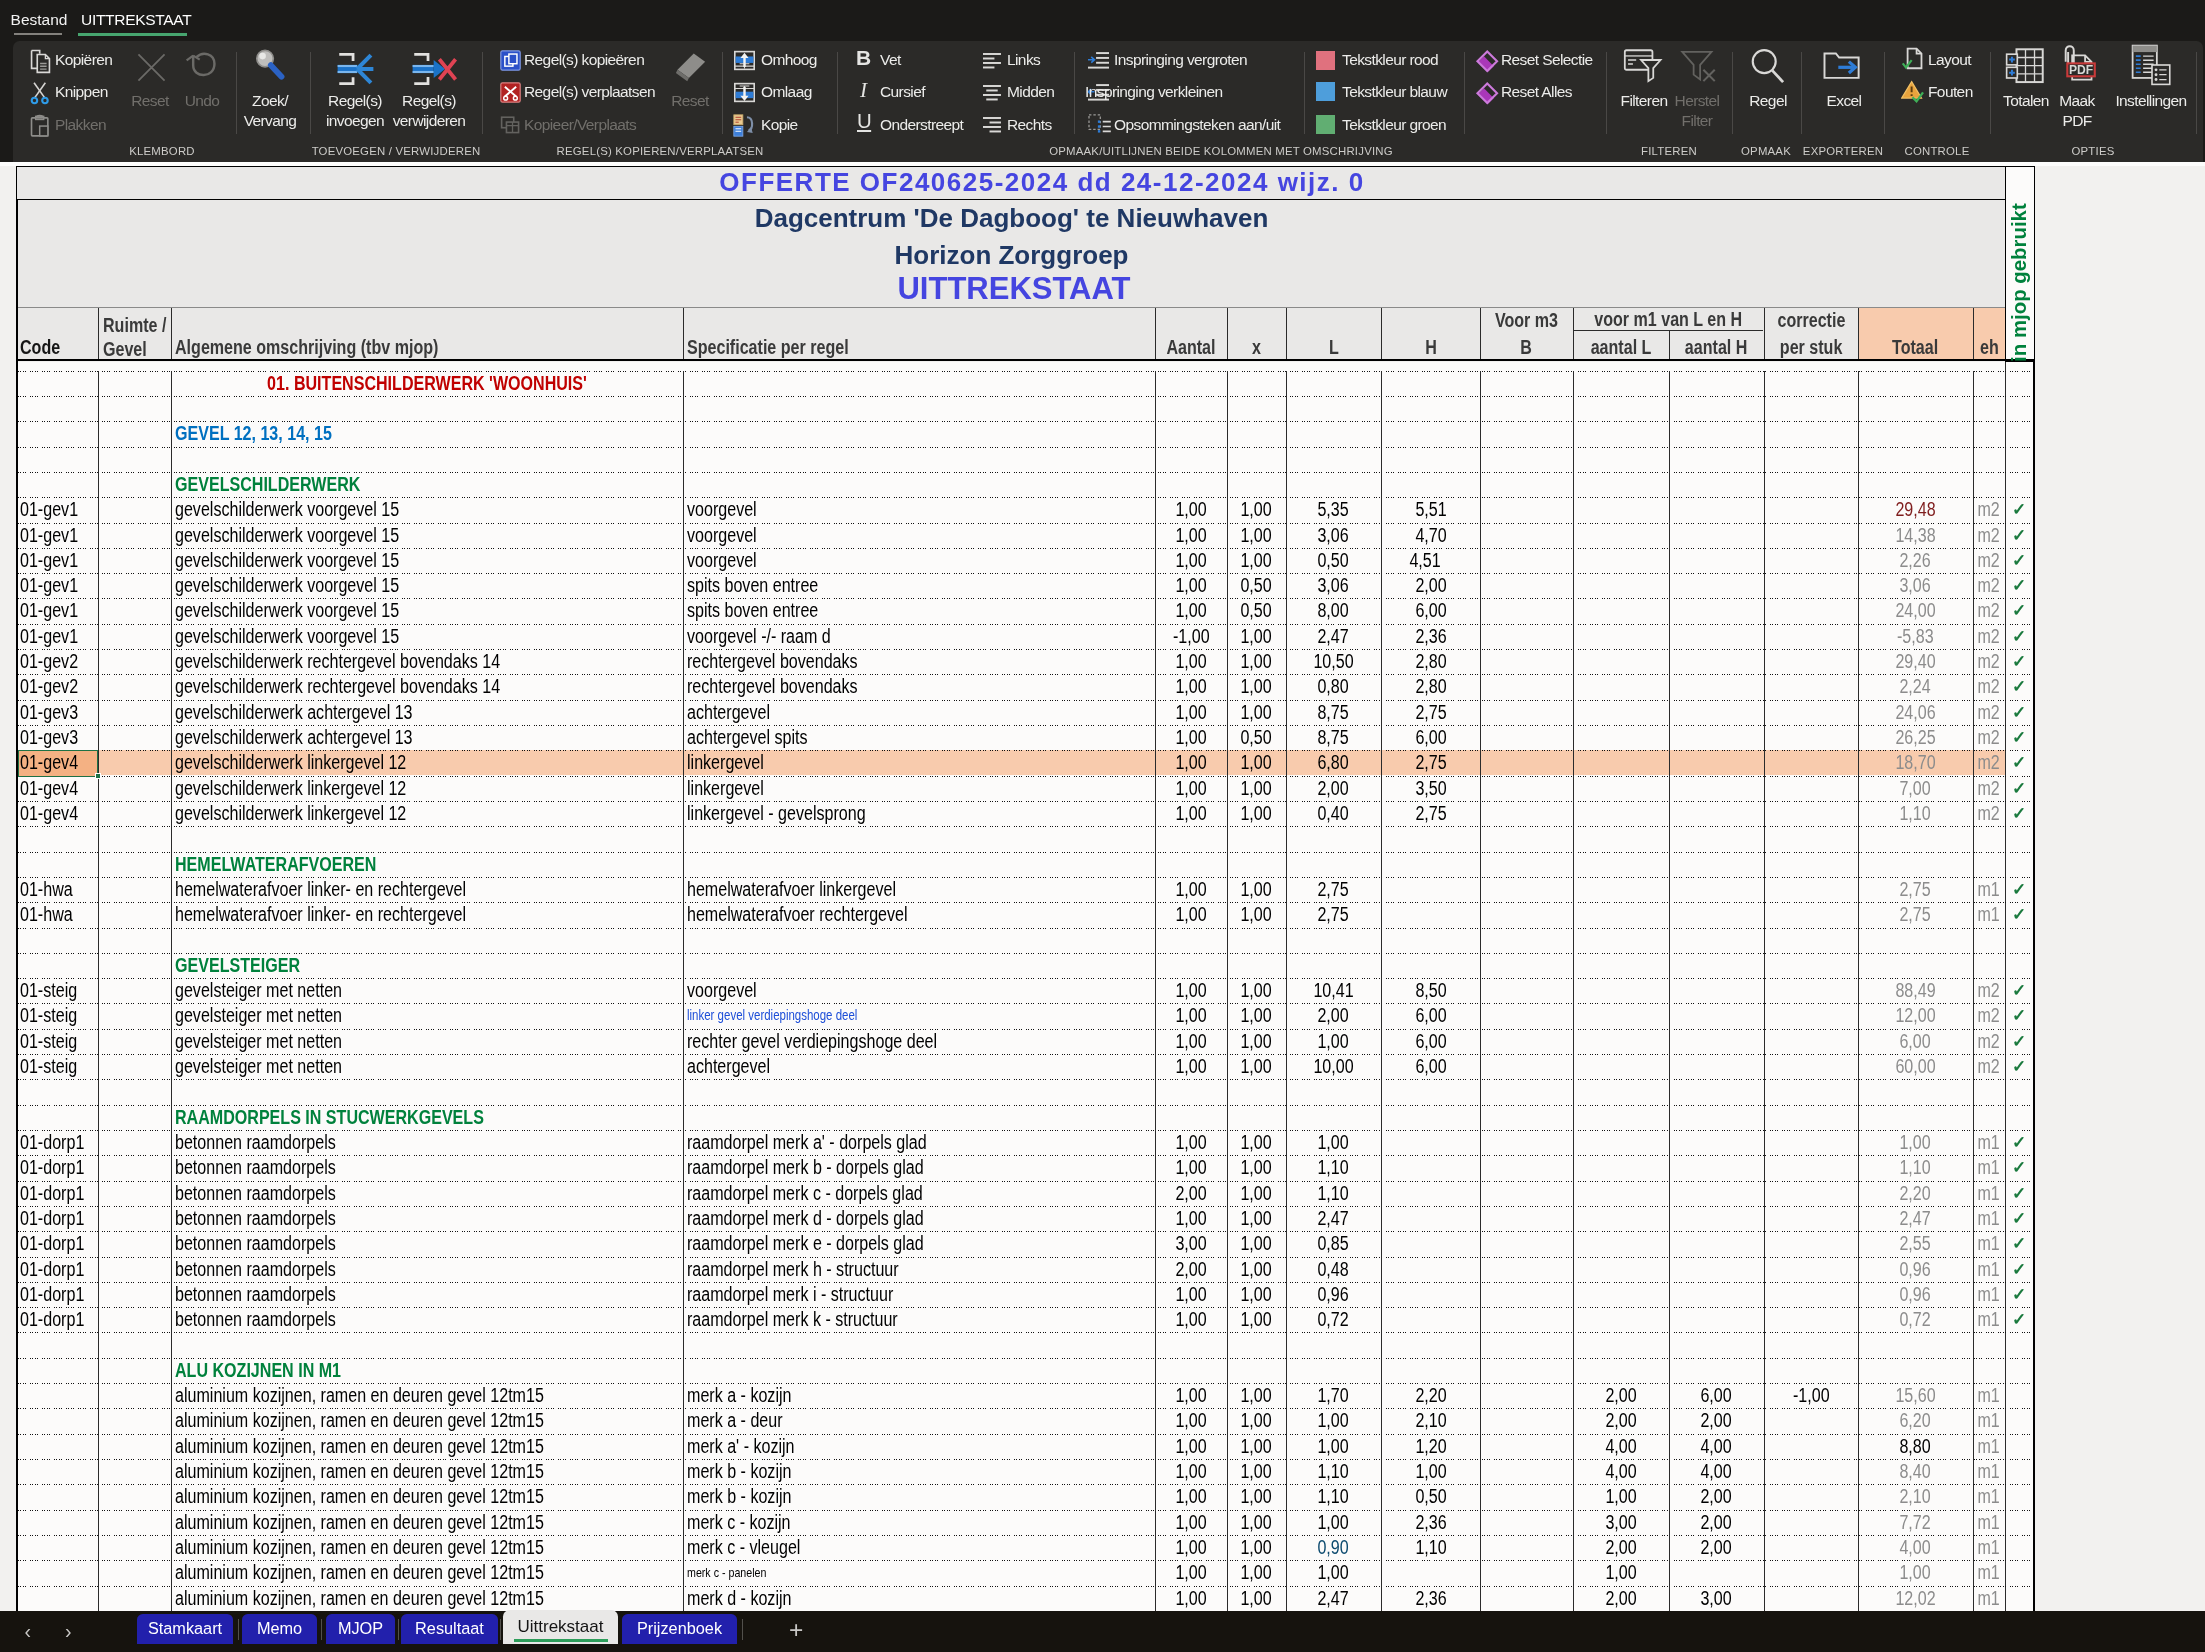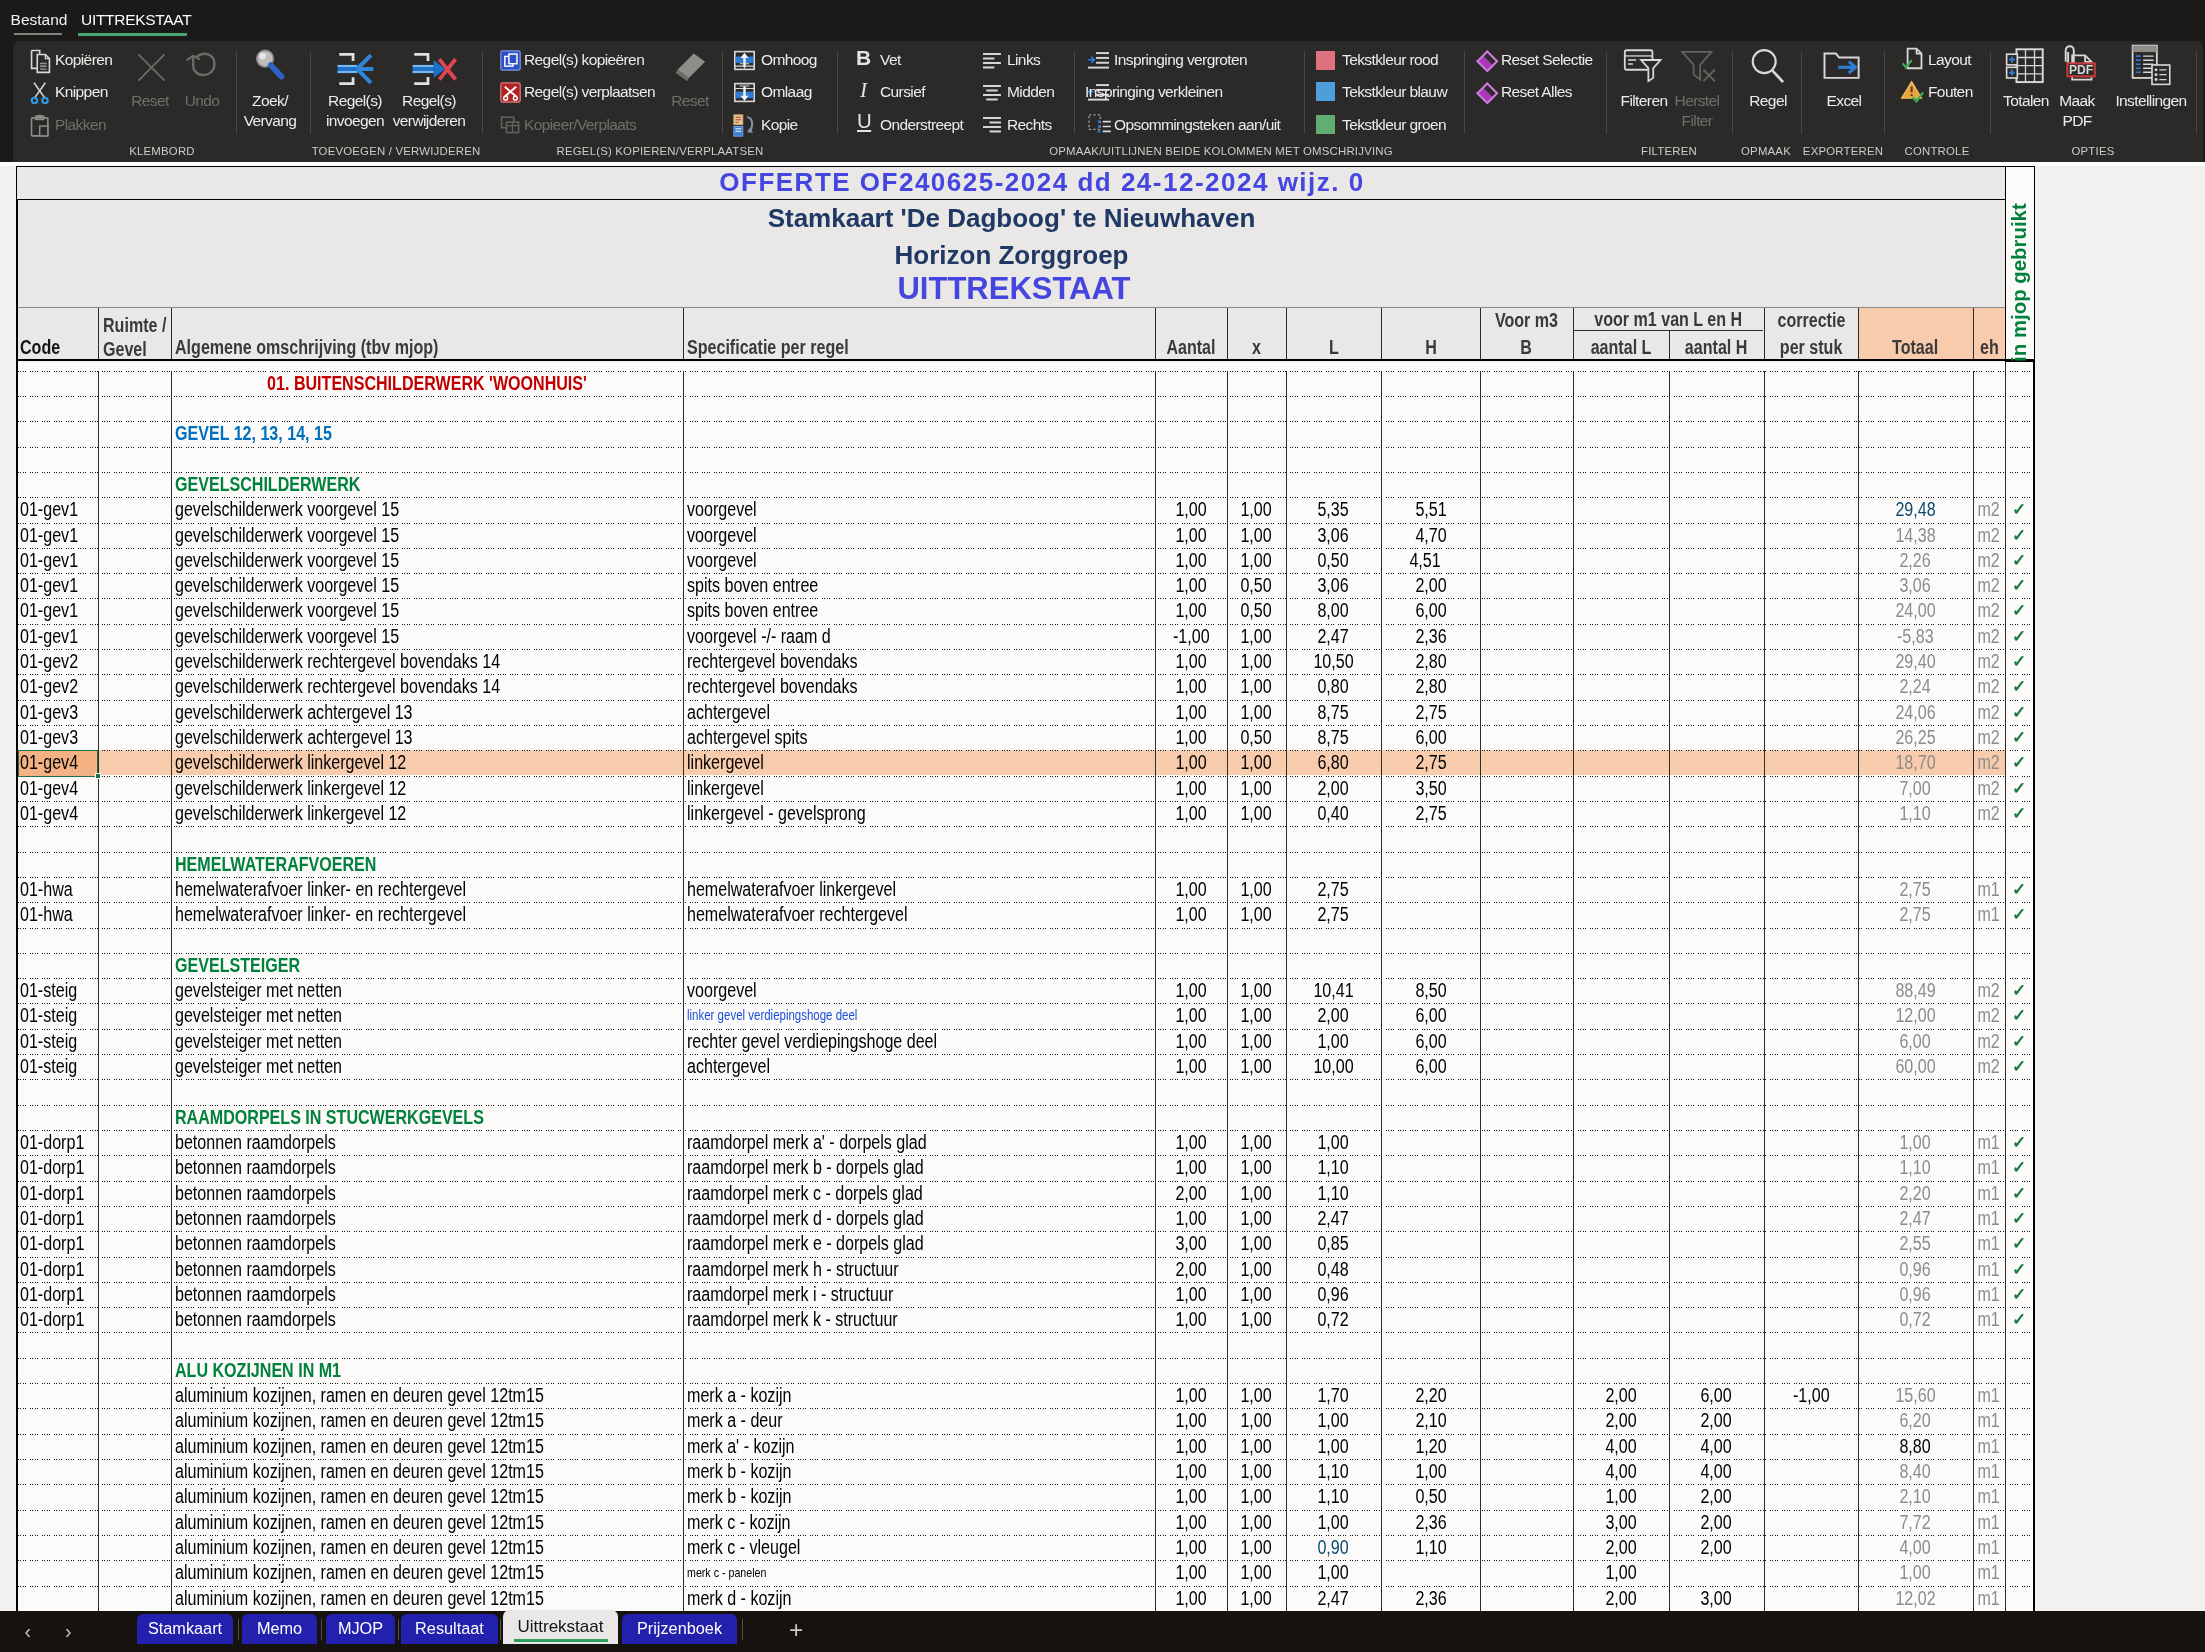--- a/index.html
+++ b/index.html
@@ -296,21 +296,21 @@
 <div class="abs" style="left:18px;top:200px;width:1987px;height:108px;background:#E9E8E7;border-bottom:0.8px solid #8A8A8A"></div>
 <div class="abs" style="left:18px;top:308px;width:1987px;height:51px;background:#E9E8E7"></div>
 <div class="abs" style="left:1858px;top:308px;width:147px;height:51px;background:#F8CBAD"></div>
 <div class="abs" style="left:2005px;top:166px;width:30px;height:196px;background:#FCFBFA;border:1.6px solid #000;border-left-width:0.8px"></div>
 <div class="abs" style="left:18px;top:362px;width:2015px;height:1249px;background:#FCFBFA"></div>
 <div class="abs" style="left:16.3px;top:200px;width:1.6px;height:1411px;background:#000"></div>
 <div class="abs" style="left:2033px;top:362px;width:2.4px;height:1249px;background:#000"></div>
 <div class="abs" style="left:2005px;top:362px;width:0.8px;height:1249px;background:#2B2B2B"></div>
 <div class="abs" style="left:16.3px;top:359px;width:2019px;height:2.4px;background:#000"></div>
 <div class="tc ctr" style="left:18px;top:168px;width:2048px;font-size:26px;line-height:29px;letter-spacing:1.5px;font-weight:bold;color:#4545E0"><span style="transform:none">OFFERTE OF240625-2024 dd 24-12-2024 wijz. 0</span></div>
-<div class="tc ctr" style="left:18px;top:204px;width:1987px;font-size:26px;line-height:28px;font-weight:bold;color:#1F3864"><span style="transform:none">Stamkaart 'De Dagboog' te Nieuwhaven</span></div>
+<div class="tc ctr" style="left:18px;top:204px;width:1987px;font-size:26px;line-height:28px;font-weight:bold;color:#1F3864"><span style="transform:none">Dagcentrum 'De Dagboog' te Nieuwhaven</span></div>
 <div class="tc ctr" style="left:18px;top:241px;width:1987px;font-size:26px;line-height:28px;font-weight:bold;color:#1F3864"><span style="transform:none">Horizon Zorggroep</span></div>
 <div class="tc ctr" style="left:18px;top:274px;width:1992px;font-size:31px;line-height:29px;font-weight:bold;color:#4545E0"><span style="transform:none">UITTREKSTAAT</span></div>
 <div class="abs" style="left:2005px;top:166px;width:29px;height:196px;display:flex;align-items:flex-end;justify-content:center">
     <span style="writing-mode:vertical-rl;transform:rotate(180deg);font-size:20.4px;font-weight:bold;color:#00813C;letter-spacing:0;line-height:1;padding-bottom:3.3px">in mjop gebruikt</span>
   </div>
 <div class="abs" style="left:98px;top:308px;width:0.8px;height:51px;background:#2B2B2B"></div>
 <div class="abs" style="left:171px;top:308px;width:0.8px;height:51px;background:#2B2B2B"></div>
 <div class="abs" style="left:683px;top:308px;width:0.8px;height:51px;background:#2B2B2B"></div>
 <div class="abs" style="left:1155px;top:308px;width:0.8px;height:51px;background:#2B2B2B"></div>
 <div class="abs" style="left:1227px;top:308px;width:0.8px;height:51px;background:#2B2B2B"></div>
@@ -409,21 +409,21 @@
 <div class="tc ctr" style="left:171px;top:371px;width:512px;font-weight:bold;color:#C00000"><span>01. BUITENSCHILDERWERK 'WOONHUIS'</span></div>
 <div class="tc" style="left:175px;top:421px;font-weight:bold;color:#0070C0;font-size:19.6px"><span>GEVEL 12, 13, 14, 15</span></div>
 <div class="tc" style="left:175px;top:472px;font-weight:bold;color:#00813C;font-size:19.6px"><span>GEVELSCHILDERWERK</span></div>
 <div class="tc" style="left:19.6px;top:497px;color:#000;font-size:19.6px"><span>01-gev1</span></div>
 <div class="tc" style="left:175px;top:497px;color:#000;font-size:19.6px"><span>gevelschilderwerk voorgevel 15</span></div>
 <div class="tc" style="left:687px;top:497px;color:#000;font-size:19.6px"><span>voorgevel</span></div>
 <div class="tc ctr" style="left:1155px;top:497px;width:72px;color:#000"><span>1,00</span></div>
 <div class="tc ctr" style="left:1227px;top:497px;width:59px;color:#000"><span>1,00</span></div>
 <div class="tc ctr" style="left:1286px;top:497px;width:95px;color:#000"><span>5,35</span></div>
 <div class="tc ctr" style="left:1381px;top:497px;width:100px;color:#000"><span>5,51</span></div>
-<div class="tc ctr" style="left:1858px;top:497px;width:115px;color:#0c4a6e"><span>29,48</span></div>
+<div class="tc ctr" style="left:1858px;top:497px;width:115px;color:#7f1d1d"><span>29,48</span></div>
 <div class="tc ctr" style="left:1973px;top:497px;width:32px;color:#8C8C8C"><span>m2</span></div>
 <div class="abs" style="left:2005px;top:497px;width:28px;height:25px;text-align:center;line-height:25px;color:#1B7A3E;font-size:17px;font-weight:bold">✓</div>
 <div class="tc" style="left:19.6px;top:523px;color:#000;font-size:19.6px"><span>01-gev1</span></div>
 <div class="tc" style="left:175px;top:523px;color:#000;font-size:19.6px"><span>gevelschilderwerk voorgevel 15</span></div>
 <div class="tc" style="left:687px;top:523px;color:#000;font-size:19.6px"><span>voorgevel</span></div>
 <div class="tc ctr" style="left:1155px;top:523px;width:72px;color:#000"><span>1,00</span></div>
 <div class="tc ctr" style="left:1227px;top:523px;width:59px;color:#000"><span>1,00</span></div>
 <div class="tc ctr" style="left:1286px;top:523px;width:95px;color:#000"><span>3,06</span></div>
 <div class="tc ctr" style="left:1381px;top:523px;width:100px;color:#000"><span>4,70</span></div>
 <div class="tc ctr" style="left:1858px;top:523px;width:115px;color:#8C8C8C"><span>14,38</span></div>

